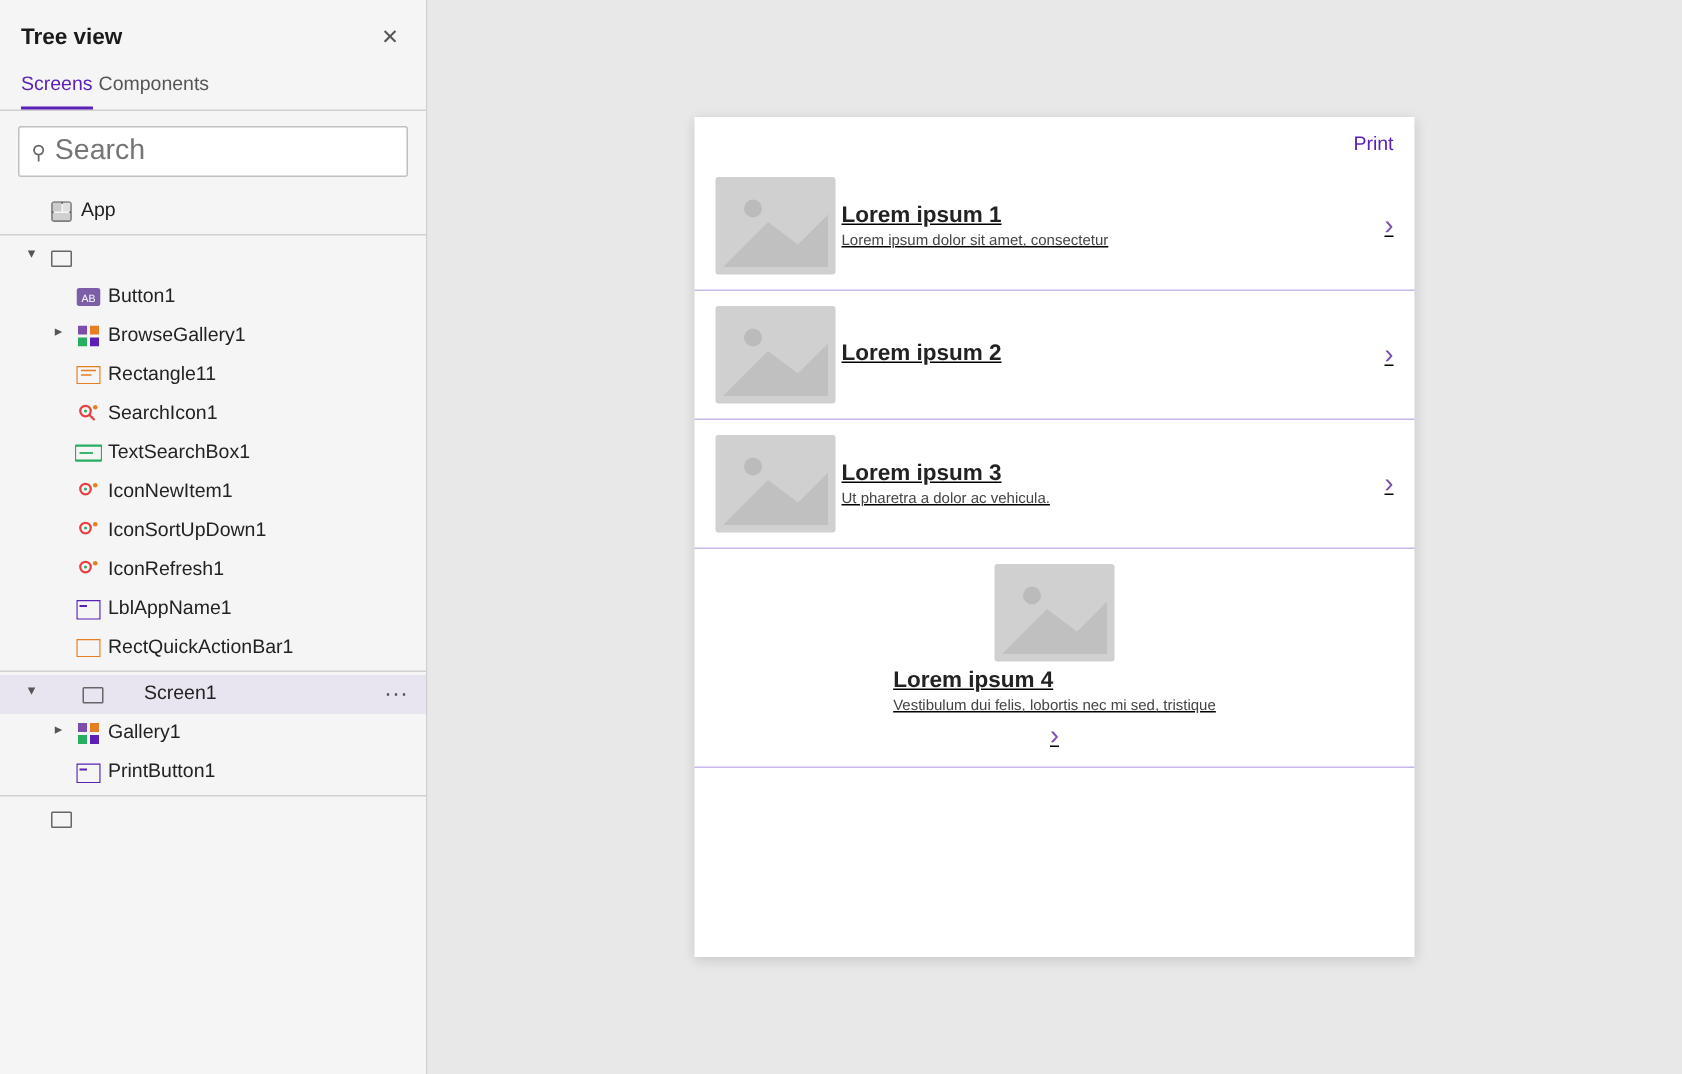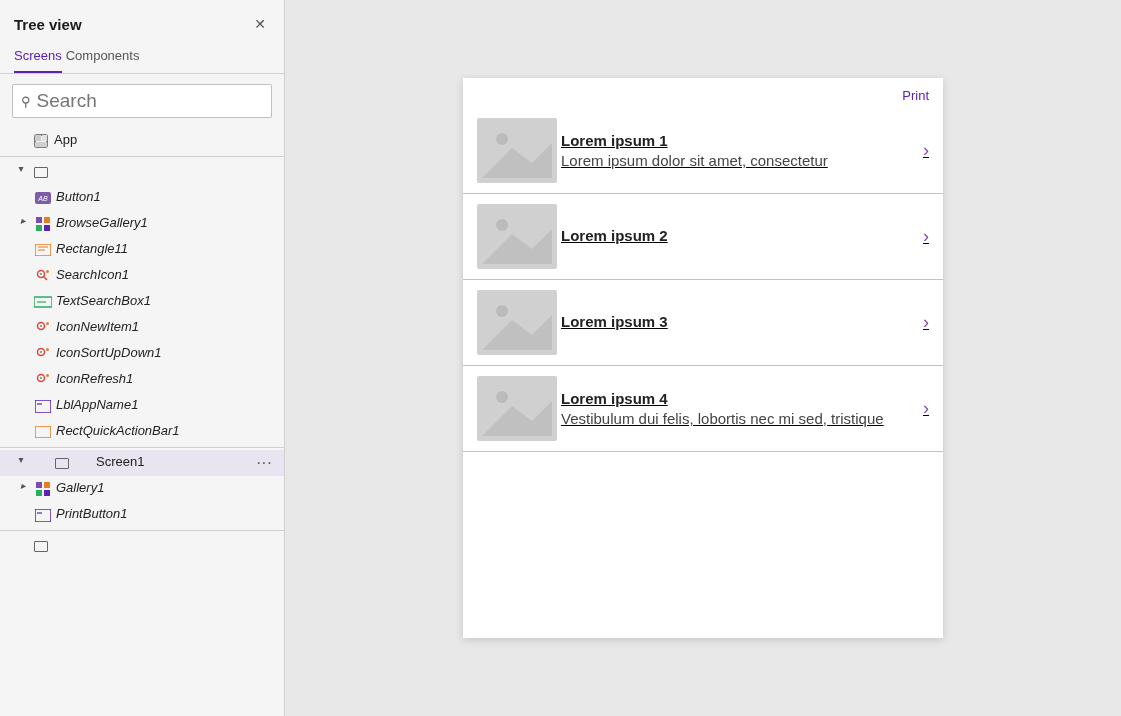--- a/index.html
+++ b/index.html
@@ -148,21 +148,21 @@
     }
 
     .item-dots {
       font-size: 16px;
       color: #555;
       margin-left: auto;
       cursor: pointer;
       padding: 0 4px;
     }
 
-    .indent-1 { padding-left: 16px; font-style: italic; }
+    .indent-1 { padding-left: 32px; }
 
     
     .main-content {
       flex: 1;
       display: flex;
       align-items: center;
       justify-content: center;
       background: #e8e8e8;
       padding: 20px;
       text-decoration: underline;
@@ -197,20 +197,21 @@
       display: flex;
       align-items: center;
       padding: 10px 14px;
       border-bottom: 1.5px solid #c8b8e8;
       cursor: pointer;
       gap: 4px;
     }
 
     .gallery-item:last-child {
       border-bottom: 1.5px solid #c8b8e8;
+      flex-direction: column;
     }
 
     .item-thumbnail {
       width: 80px;
       height: 65px;
       background: #d0d0d0;
       border-radius: 2px;
       display: flex;
       align-items: center;
       justify-content: center;
@@ -223,21 +224,21 @@
     }
 
     .item-title {
       font-size: 15px;
       font-weight: 600;
       color: #222;
       margin-bottom: 3px;
     }
 
     .item-subtitle {
-      font-size: 15px;
+      font-size: 10px;
       color: #444;
     }
 
     .item-chevron {
       font-size: 18px;
       color: #7c4daa;
       font-weight: 300;
     }
 
     
@@ -493,20 +494,21 @@
       <div class="gallery-item">
         <div class="item-thumbnail">
           <svg width="70" height="55" viewBox="0 0 70 55">
             <rect width="70" height="55" fill="#d0d0d0"></rect>
             <circle cx="20" cy="16" r="6" fill="#bbb"></circle>
             <polygon points="0,55 30,25 50,40 70,20 70,55" fill="#c0c0c0"></polygon>
           </svg>
         </div>
         <div class="item-text">
           <div class="item-title">Lorem ipsum 3</div>
+          <div class="item-subtitle">Ut pharetra a dolor ac vehicula.</div>
         </div>
         <span class="item-chevron">›</span>
       </div>
 
       <div class="gallery-item">
         <div class="item-thumbnail">
           <svg width="70" height="55" viewBox="0 0 70 55">
             <rect width="70" height="55" fill="#d0d0d0"></rect>
             <circle cx="20" cy="16" r="6" fill="#bbb"></circle>
             <polygon points="0,55 30,25 50,40 70,20 70,55" fill="#c0c0c0"></polygon>

